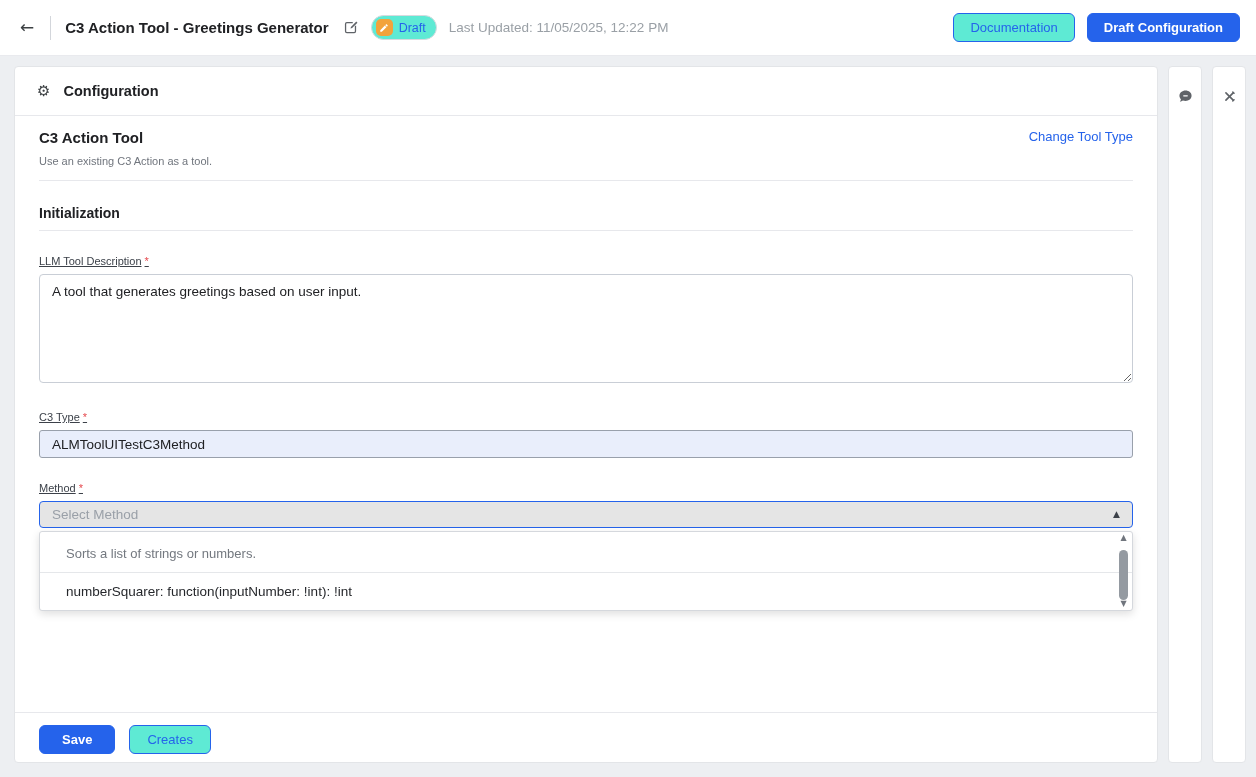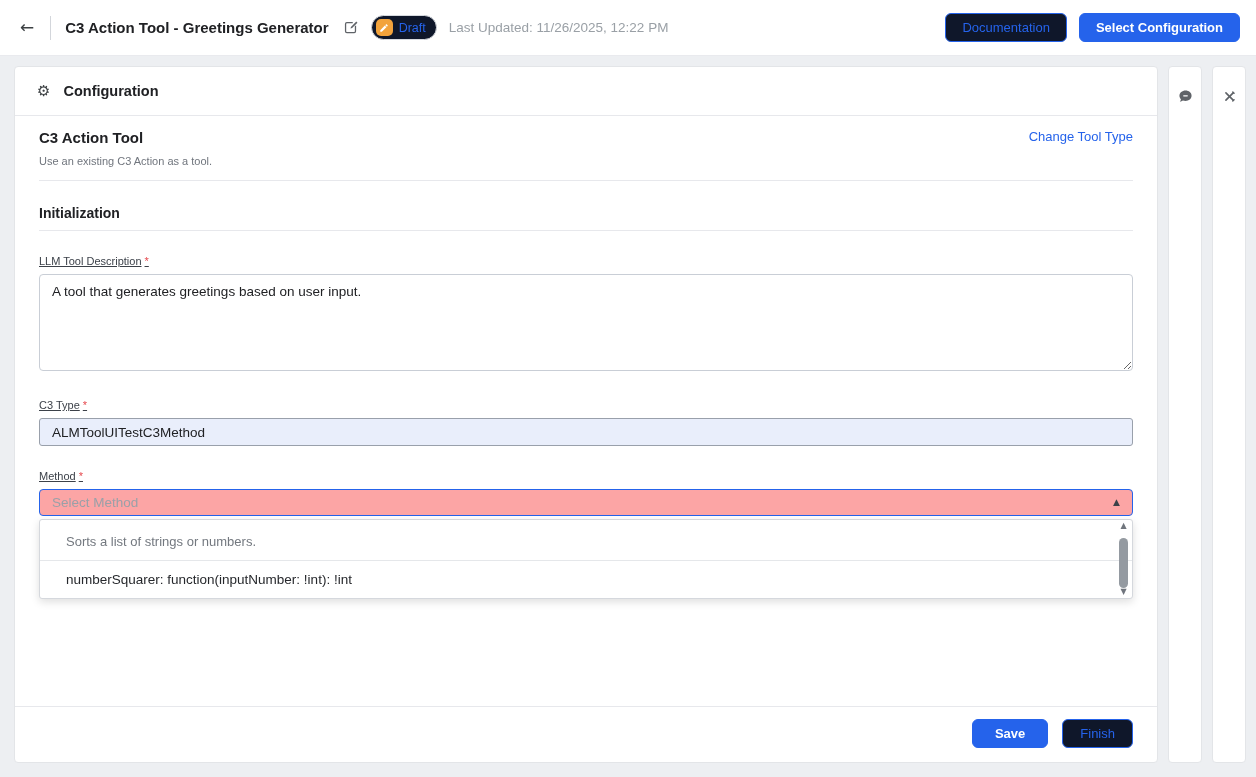--- a/index.html
+++ b/index.html
@@ -6,27 +6,27 @@
   html,body { width:1256px; height:777px; }
   body { font-family:"Liberation Sans", sans-serif; background:#edeff2; color:#202124; overflow:hidden; }
   .glyph { font-family:"DejaVu Sans", sans-serif; line-height:1; }
 
   
   .top-header { height:56px; background:#fff; border-bottom:1px solid #e9eaee; display:flex; align-items:center; padding:0 16px; }
   .back-btn { background:none; border:none; cursor:pointer; font-size:17px; color:#3c4043; padding:2px 4px; }
   .vdiv { width:1px; height:24px; background:#d3d6db; margin:0 14px 0 12px; }
   .page-title { font-size:15px; font-weight:700; color:#202124; }
   .edit-btn { background:none; border:none; cursor:pointer; margin-left:14px; display:flex; align-items:center; }
-  .draft-pill { display:inline-flex; align-items:center; gap:6px; border:1px solid #d7dadf; border-radius:999px; padding:3px 10px 3px 4px; margin-left:12px; background:#0f172a; }
+  .draft-pill { display:inline-flex; align-items:center; gap:6px; border:1px solid #d7dadf; border-radius:999px; padding:3px 10px 3px 4px; margin-left:12px; background:#5eead4; }
   .draft-ic { width:17px; height:17px; border-radius:5px; background:#f2a33c; display:flex; align-items:center; justify-content:center; }
   .draft-label { font-size:12.5px; font-weight:500; color:#2563eb; }
   .last-updated { font-size:13.5px; color:#9aa0a6; margin-left:12px; }
   .header-spacer { flex:1; }
   .btn { border-radius:6px; font-size:13px; cursor:pointer; font-family:"Liberation Sans", sans-serif; }
-  .btn-outline { background:#0f172a; color:#2563eb; border:1px solid #2563eb; padding:6px 16px; font-weight:500; }
+  .btn-outline { background:#5eead4; color:#2563eb; border:1px solid #2563eb; padding:6px 16px; font-weight:500; }
   .btn-solid { background:#2563eb; color:#fff; border:1px solid #2563eb; padding:6px 16px; font-weight:600; }
   .header-actions { display:flex; gap:12px; }
 
   
   .workspace { height:721px; display:flex; gap:10px; padding:10px 10px 14px 14px; }
   .card { flex:1; background:#fff; border:1px solid #e3e5e8; border-radius:4px; display:flex; flex-direction:column; min-width:0; }
   .side-panel { width:34px; background:#fff; border:1px solid #e3e5e8; border-radius:4px; display:flex; justify-content:center; align-items:flex-start; padding-top:22px; }
   .side-panel button { background:none; border:none; cursor:pointer; padding:0; }
 
   
@@ -38,40 +38,40 @@
   .tool-row { margin-top:13px; display:flex; justify-content:space-between; align-items:flex-start; }
   .tool-title { font-size:15px; font-weight:700; color:#202124; }
   .change-link { font-size:13px; font-weight:500; color:#2563eb; text-decoration:none; cursor:pointer; }
   .tool-subtitle { font-size:11px; color:#70757d; margin-top:9px; padding-bottom:13px; border-bottom:1px solid #e7e8ec; }
 
   .init-heading { margin-top:24px; font-size:14px; font-weight:700; color:#202124; padding-bottom:9px; border-bottom:1px solid #e7e8ec; }
 
   .field-label { display:block; margin-top:24px; font-size:11px; font-weight:500; color:#3c4149;text-decoration:underline; }
   .req { color:#e5484d; margin-left:3px; }
 
-  .desc-textarea { margin-top:7px; width:100%; height:97px; border:1px solid #c9ced6; border-radius:4px; padding:9px 12px; font-size:13.5px; font-family:"Liberation Sans", sans-serif; color:#202124; resize:both; overflow:auto; }
+  .desc-textarea { margin-top:7px; width:100%; height:109px; border:1px solid #c9ced6; border-radius:4px; padding:9px 12px; font-size:13.5px; font-family:"Liberation Sans", sans-serif; color:#202124; resize:both; overflow:auto; }
 
   .readonly-input { margin-top:7px; width:100%; height:28px; background:#e9eefb; border:1px solid #99a0ab; border-radius:3px; padding:0 12px; font-size:13.5px; font-family:"Liberation Sans", sans-serif; color:#202124; }
 
-  .select-box { margin-top:7px; height:27px; border:1.5px solid #2563eb; border-radius:4px; display:flex; align-items:center; background:#fca5a5; }
+  .select-box { margin-top:7px; height:27px; border:1.5px solid #2563eb; border-radius:4px; display:flex; align-items:center; background:#e5e5e5; }
   .select-input { flex:1; border:none; outline:none; padding:0 12px; font-size:13.5px; font-family:"Liberation Sans", sans-serif; color:#202124; background:transparent; }
   .select-input::placeholder { color:#9aa0a8; }
   .select-caret { font-size:9px; color:#3c4149; margin-right:12px; cursor:pointer; }
 
   .dropdown { margin-top:3px; position:relative; background:#fff; border:1px solid #d5d8dd; border-radius:3px; box-shadow:0 3px 9px rgba(0,0,0,.13); }
   .dd-option { padding:11px 30px 11px 26px; cursor:pointer; }
   .dd-option + .dd-option { border-top:1px solid #e5e7ea; }
   .dd-sig { font-size:13.5px; color:#26282c; }
   .dd-desc { font-size:13px; color:#73787f; margin-top:3px; }
   .dd-scrollbar { position:absolute; top:2px; right:2px; bottom:2px; width:13px; display:flex; flex-direction:column; align-items:center; }
   .sb-arrow { font-size:8px; color:#70757d; cursor:pointer; }
   .sb-arrow.down { margin-top:auto; }
   .sb-thumb { width:9px; height:76px; border-radius:5px; background:#949aa1; margin-top:8px; cursor:grab; }
 
-  .card-footer { margin-top:auto; border-top:1px solid #e7e8ec; padding:12px 24px 14px; display:flex; gap:14px; align-items:center;justify-content:flex-end; }
+  .card-footer { margin-top:auto; border-top:1px solid #e7e8ec; padding:12px 24px 8px; display:flex; gap:14px; align-items:center; }
   .btn-save { padding:6px 22px; }
   .btn-revert { padding:6px 17px; }
 
   svg { display:block; }
 </style>
 </head>
 <body>
 
 <header class="top-header">
   <button class="back-btn">
@@ -88,25 +88,25 @@
     </span>
   </button>
   <span class="draft-pill">
     <span class="draft-ic">
       <svg width="10" height="10" viewBox="0 0 24 24">
           <path fill="#fff" d="M3 17.25V21h3.75L17.8 9.94l-3.75-3.75L3 17.25zM20.7 7.04c.39-.39.39-1.02 0-1.41l-2.34-2.34a.996.996 0 0 0-1.41 0l-1.83 1.83 3.75 3.75 1.83-1.83z"></path>
         </svg>
     </span>
     <span class="draft-label">Draft</span>
   </span>
-  <span class="last-updated">Last Updated: 11/26/2025, 12:22 PM</span>
+  <span class="last-updated">Last Updated: 11/05/2025, 12:22 PM</span>
   <div class="header-spacer"></div>
   <div class="header-actions">
     <button class="btn btn-outline">Documentation</button>
-    <button class="btn btn-solid">Select Configuration</button>
+    <button class="btn btn-solid">Draft Configuration</button>
   </div>
 </header>
 
 <div class="workspace">
 
   <main class="card">
     <div class="card-head">
       <span class="gear glyph">⚙</span>
       <span class="card-head-title">Configuration</span>
     </div>
@@ -150,21 +150,21 @@
           <span class="sb-arrow glyph">▲</span>
           <span class="sb-thumb"></span>
           <span class="sb-arrow down glyph">▼</span>
         </div>
       </div>
 
     </div>
 
     <div class="card-footer">
       <button class="btn btn-solid btn-save">Save</button>
-      <button class="btn btn-outline btn-revert">Finish</button>
+      <button class="btn btn-outline btn-revert">Creates</button>
     </div>
   </main>
 
   <aside class="side-panel">
     <button>
       <span>
         <svg width="15" height="15" viewBox="0 0 24 24">
           <path fill="#5f6368" d="M12 2.5c-5.4 0-9.7 3.7-9.7 8.3 0 2.1.9 4 2.4 5.5-.2 1.4-.8 2.8-1.7 3.9 1.8-.2 3.5-.9 4.9-1.9 1.3.4 2.6.7 4.1.7 5.4 0 9.7-3.7 9.7-8.3S17.4 2.5 12 2.5z"></path>
           <rect x="8.2" y="9.9" width="7.6" height="1.9" rx=".95" fill="#fff"></rect>
         </svg>

